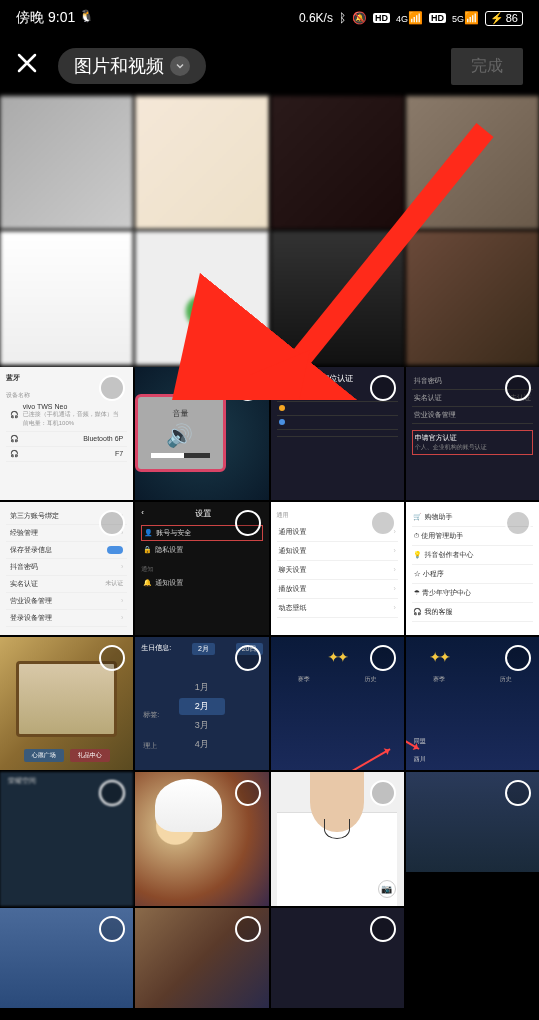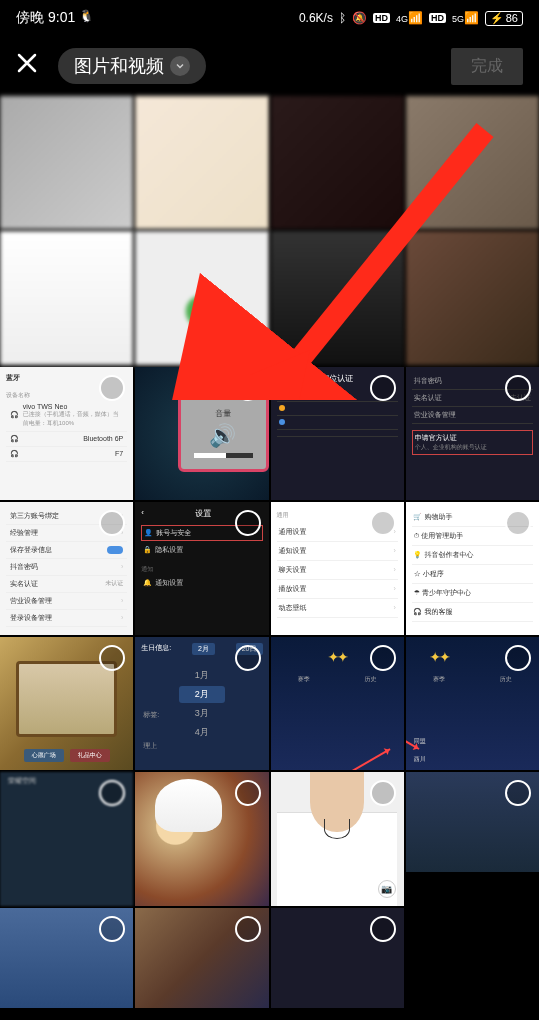--- a/index.html
+++ b/index.html
@@ -114,21 +114,21 @@
       padding: 6px;
     }
     .tile-settings-light .row { padding: 3px 4px; border-bottom: 1px solid #eee; display:flex; justify-content:space-between; align-items:center;}
     .tile-settings-light .row .sub { color:#999; font-size:6px;}
     .hp-icon { display:inline-block; margin-right:4px; font-size:7px;}
 
     .tile-volume {
       background: radial-gradient(circle at center, #1a3a4a, #0a1a2a);
       display: flex;
       align-items: center;
-      justify-content: flex-end;
+      justify-content: flex-start;
       position: relative;
     }
     .volume-box {
       width: 68%;
       height: 58%;
       border: 3px solid #d94466;
       background: #aaa;
       border-radius: 6px;
       display: flex;
       flex-direction: column;
@@ -194,21 +194,21 @@
     .gold-btn{background:#3a5a7a;color:#fff;font-size:6px;padding:2px 8px;border-radius:2px;}
     .gold-btn.red{background:#8a3a3a;}
 
     .tile-date-picker {
       background: #1a2a4a;
       color:#fff;
       font-size:8px;
       padding:6px;
     }
     .tile-date-picker .top{display:flex;justify-content:space-between;margin-bottom:4px;font-size:7px;}
-    .tile-date-picker .months{display:flex;flex-direction:column;gap:2px;align-items:center;margin-top:12px;}
+    .tile-date-picker .months{display:flex;flex-direction:column;gap:2px;align-items:center;margin-top:24px;}
     .tile-date-picker .months div{padding:2px 16px;color:#aaa;font-size:9px;}
     .tile-date-picker .months .sel{background:#2a4a7a;color:#fff;border-radius:3px;}
     .tile-date-picker .lbl{position:absolute;left:8px;color:#999;font-size:7px;}
     .lbl.l1{top:55%;}
     .lbl.l2{top:78%;}
 
     .tile-rank {
       background: linear-gradient(#0a1a3a,#1a2a5a);
       color:#fff;
       font-size:7px;

